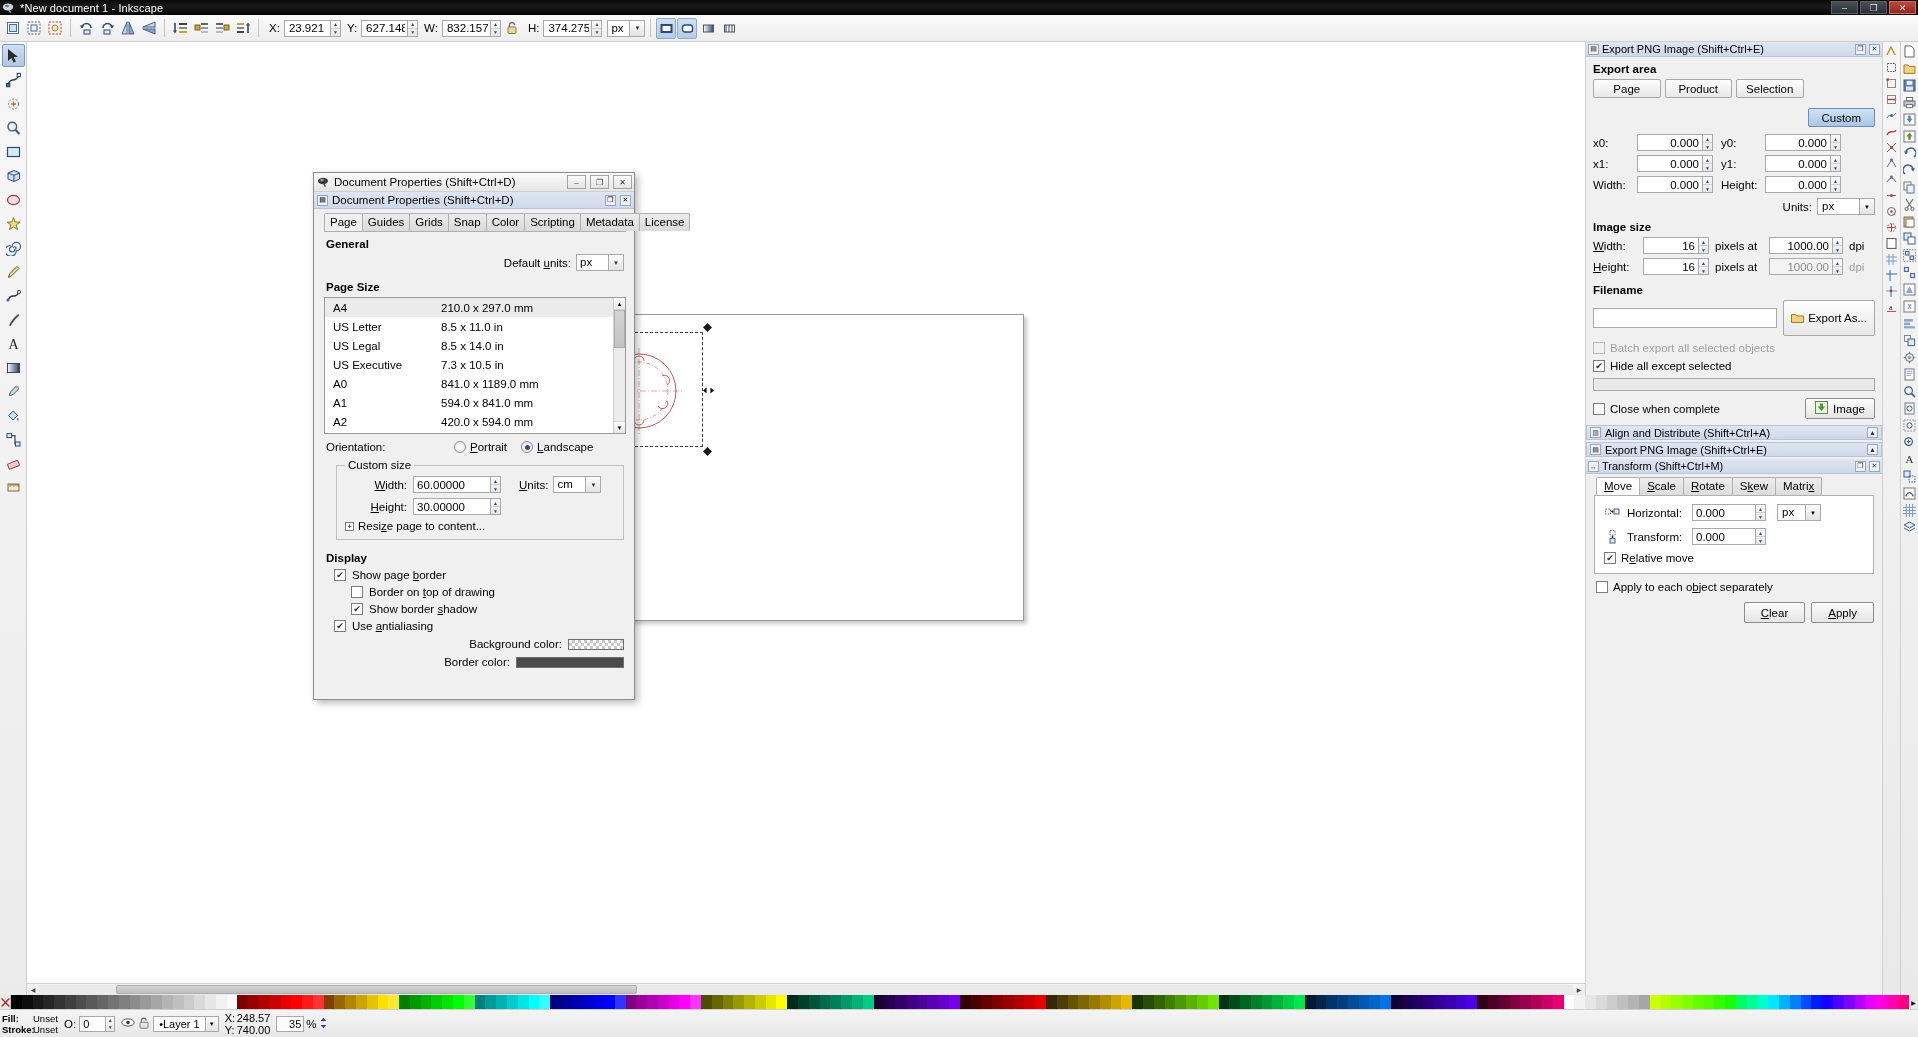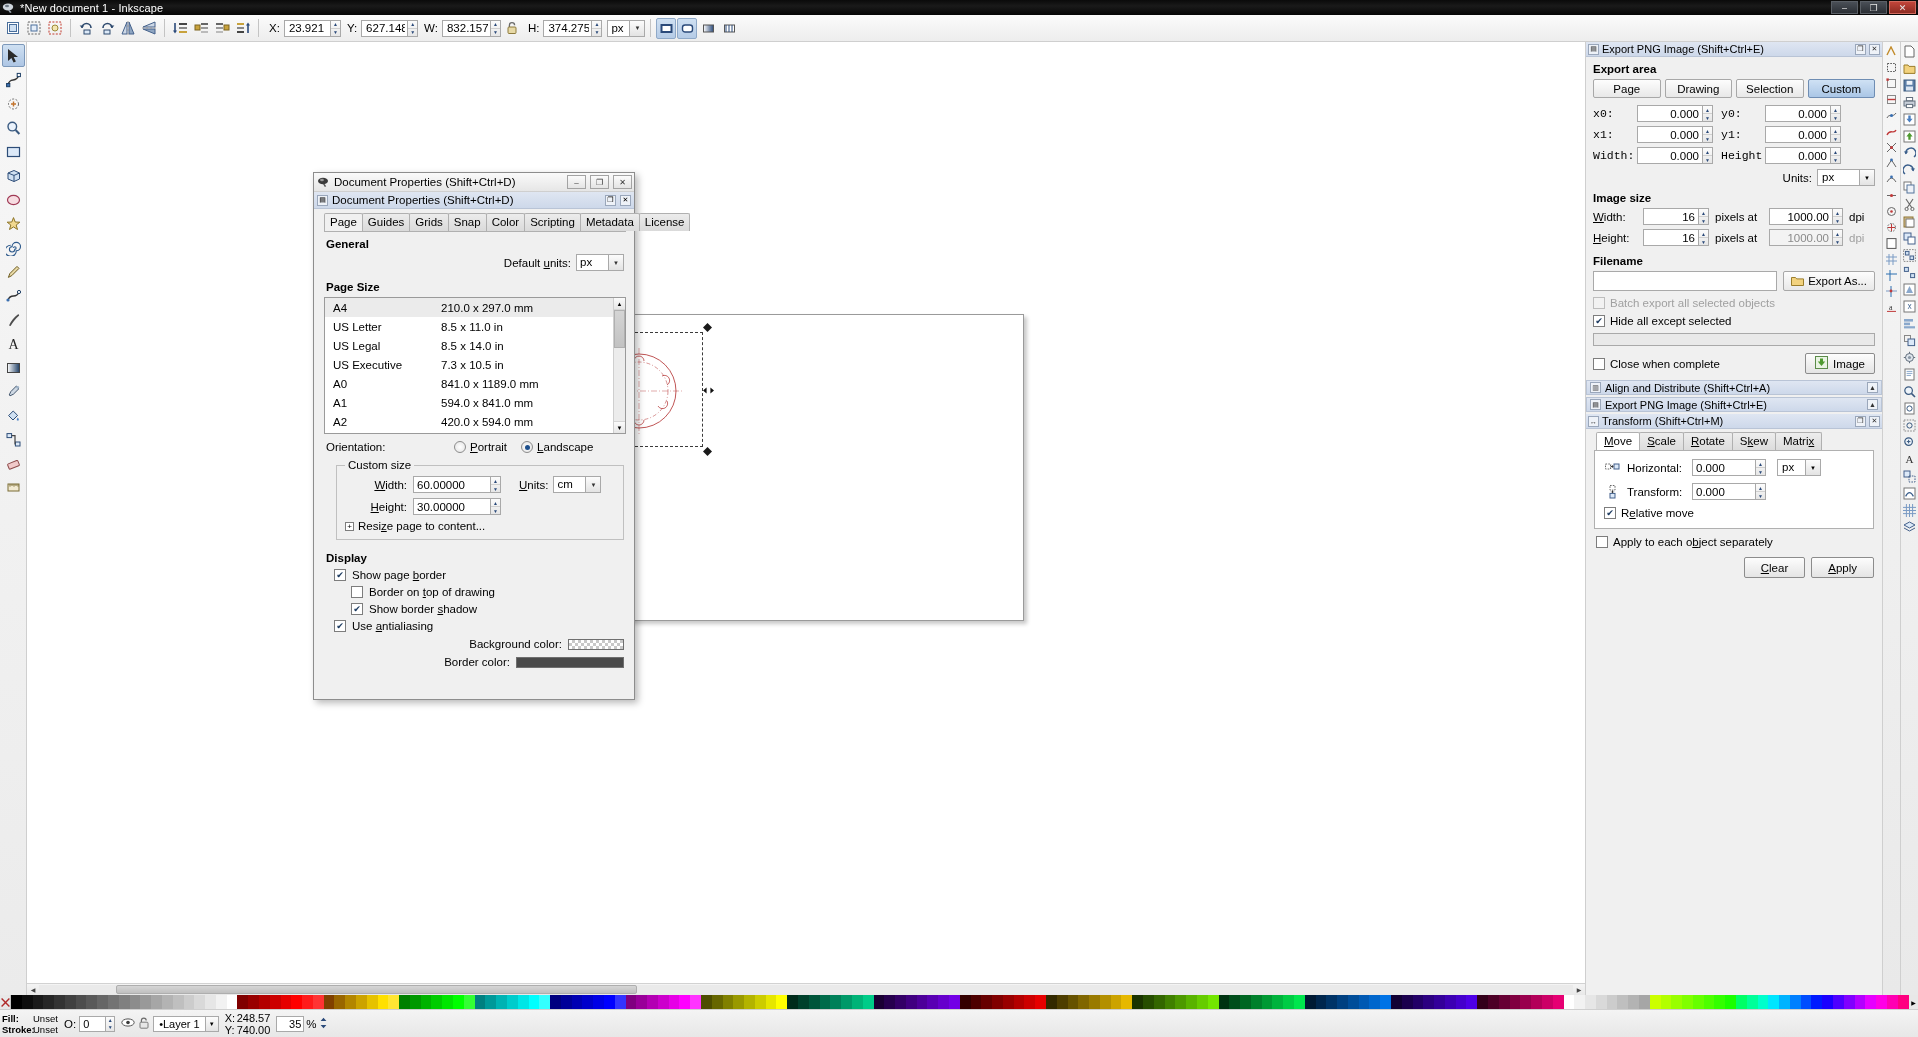--- a/index.html
+++ b/index.html
@@ -130,23 +130,23 @@
   .ph-btn { width:11px; height:11px; border:1px solid #9aa7bb; background:#eef2f8;
             display:flex; align-items:center; justify-content:center; font-size:7px; color:#333; }
   .exportbody { padding:4px 7px 4px 7px; }
   .sechdr { font-weight:bold; font-size:11.5px; margin:2px 0 4px 0; }
   .areabtns { display:flex; gap:4px; margin-bottom:7px; }
   .abtn {
     flex:1; height:19px; border:1px solid #a8a8a8; border-radius:2px;
     background:linear-gradient(#fdfdfd,#e8e8e8); font-size:11.5px;
     display:flex; align-items:center; justify-content:center;
   }
-  .abtn.active { border-color:#6f8db3; background:linear-gradient(#cfe1f4,#aac6e6); }
+  .abtn.active { border-color:#6f8db3; background:linear-gradient(#cfe1f4,#aac6e6);margin-top:29px; }
   .grid4 { display:grid; grid-template-columns:36px 76px 36px 76px; gap:4px 8px; align-items:center; }
-  .grid4 .lbl { font-size:11.5px; text-align:left;font-family:Liberation Mono, monospace; }
+  .grid4 .lbl { font-size:11.5px; text-align:left; }
   .sp2 { display:flex; height:17px; }
   .sp2 input {
     flex:1; min-width:0; height:17px; border:1px solid #a9a9a9; border-right:none;
     background:#fff; font-family:"Liberation Sans",sans-serif; font-size:11.5px;
     padding:0 3px; text-align:right; outline:none;
   }
   .sp2 .ar { width:11px; border:1px solid #a9a9a9; background:linear-gradient(#fcfcfc,#e6e6e6);
              display:flex; flex-direction:column; }
   .sp2 .ar i { flex:1; display:flex; align-items:center; justify-content:center; font-style:normal; font-size:5px; color:#2b4a7a; }
   .sp2 .ar i:first-child { border-bottom:1px solid #d0d0d0; }
@@ -155,21 +155,21 @@
   .ucombo { display:flex; height:17px; width:58px; }
   .ucombo .cv { flex:1; border:1px solid #a9a9a9; border-right:none; background:#fff; font-size:11.5px; padding-left:4px; line-height:15px; }
   .ucombo .cb { width:16px; border:1px solid #a9a9a9; background:linear-gradient(#fcfcfc,#e3e3e3); display:flex; align-items:center; justify-content:center; font-size:6px; }
   .imgrow { display:grid; grid-template-columns:44px 66px 48px 74px 28px; gap:5px 6px; align-items:center; }
   .fnamerow { display:flex; gap:6px; align-items:center; margin-top:3px; }
   .fnamerow input {
     flex:1; height:20px; border:1px solid #a9a9a9; background:#fff;
     font-family:"Liberation Sans",sans-serif; font-size:11.5px; padding:0 4px; outline:none;
   }
   .exportas {
-    height:20px; padding:0 7px; border:1px solid #a8a8a8; border-radius:2px;
+    height:36px; padding:0 7px; border:1px solid #a8a8a8; border-radius:2px;
     background:linear-gradient(#fdfdfd,#e8e8e8); display:flex; align-items:center; gap:4px;
     font-size:11.5px; white-space:nowrap;
   }
   .ckrow { display:flex; align-items:center; gap:5px; margin:6px 0; font-size:11.5px; }
   .ck {
     width:12px; height:12px; border:1px solid #7d7d7d; background:#fff;
     display:flex; align-items:center; justify-content:center; flex:none;
   }
   .ck.on::after { content:"\2714"; font-size:9px; color:#17365d; line-height:1; }
   .ck.dis { border-color:#bdbdbd; background:#f2f2f2; }
@@ -905,21 +905,21 @@
         <span class="ph-btn">▤</span>
         <span class="ttl">Export PNG Image (Shift+Ctrl+E)</span>
         <span class="ph-btn">❐</span>
         <span class="ph-btn">✕</span>
       </div>
 
       <div class="exportbody">
         <div class="sechdr">Export area</div>
         <div class="areabtns">
           <div class="abtn">Page</div>
-          <div class="abtn">Drawing</div>
+          <div class="abtn">Product</div>
           <div class="abtn">Selection</div>
           <div class="abtn active">Custom</div>
         </div>
 
         <div class="grid4">
           <span class="lbl">x0:</span>
           <span class="sp2">
             <input value="0.000" style="">
             <span class="ar">
                 <i>▲</i>

